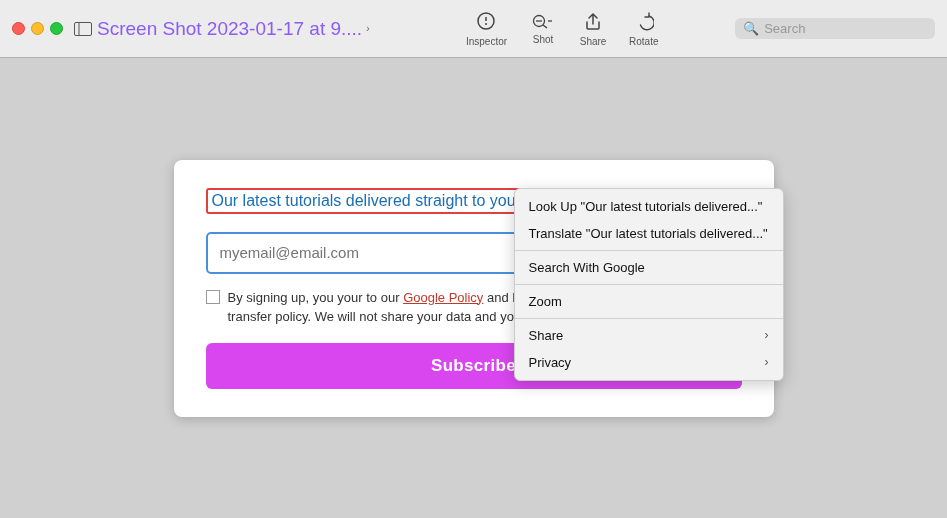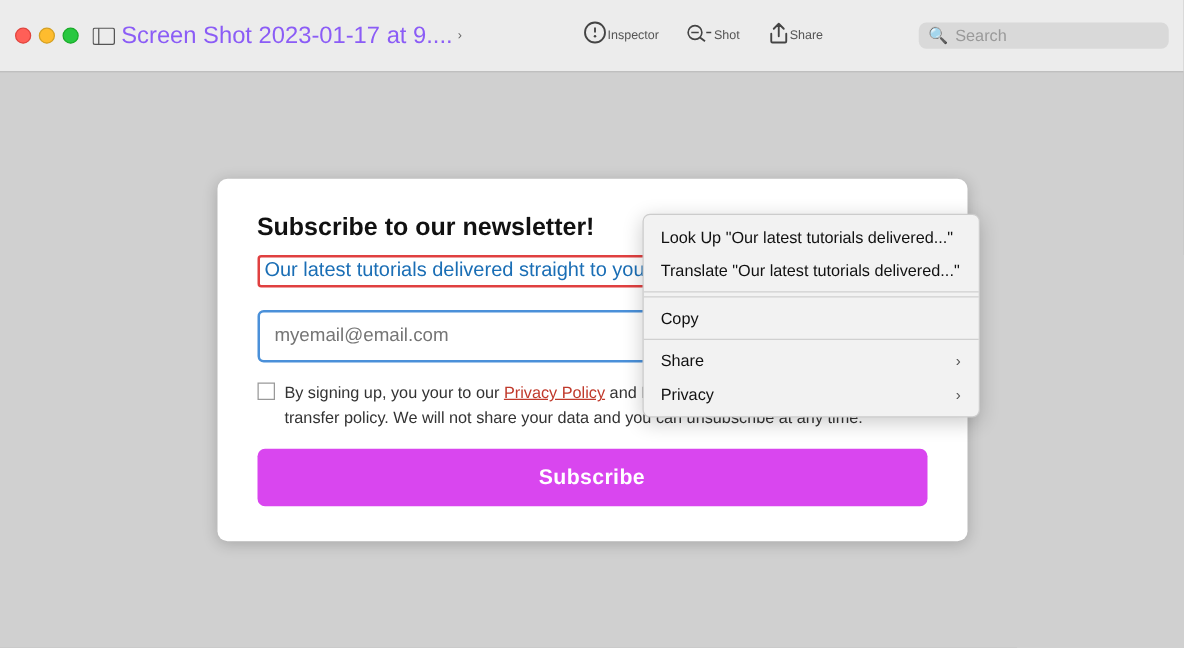--- a/index.html
+++ b/index.html
@@ -67,21 +67,21 @@
     .toolbar {
       display: flex;
       align-items: center;
       gap: 2px;
       flex: 1;
       justify-content: center;
     }
 
     .toolbar-item {
       display: flex;
-      flex-direction: row;
+      flex-direction: column;
       align-items: center;
       padding: 2px 10px;
       cursor: pointer;
       border-radius: 5px;
       min-width: 48px;
     }
 
     .toolbar-icon {
       font-size: 18px;
       color: #444;
@@ -301,62 +301,73 @@
       <div class="toolbar-icon">
         <svg width="18" height="20" viewBox="0 0 18 20" fill="none">
           <path d="M9 13V3M9 3L5 7M9 3L13 7" stroke="#444" stroke-width="1.5" stroke-linecap="round" stroke-linejoin="round"></path>
           <path d="M3 11v6a1 1 0 001 1h10a1 1 0 001-1v-6" stroke="#444" stroke-width="1.5" stroke-linecap="round"></path>
         </svg>
       </div>
       <span class="toolbar-label">Share</span>
     </div>
 
 
+    <div class="toolbar-item">
+      <div class="toolbar-icon">
+        <svg width="20" height="20" viewBox="0 0 20 20" fill="none">
+          <path d="M15 5a7 7 0 11-8.5 9" stroke="#444" stroke-width="1.4" stroke-linecap="round" fill="none"></path>
+          <path d="M15 2v4h-4" stroke="#444" stroke-width="1.4" stroke-linecap="round" stroke-linejoin="round" fill="none"></path>
+        </svg>
+      </div>
+      <span class="toolbar-label">Rotate</span>
+    </div>
 
   </div>
 
   <div class="search-bar">
     <span class="search-glass">🔍</span>
     <input type="text" placeholder="Search" style="">
   </div>
 </div>
 
 <div class="main-content">
   <div class="newsletter-card">
 
-    <div class="newsletter-title">Subscribe to our newsletter!</div>
     <div class="newsletter-subtitle">Our latest tutorials delivered straight to your inbox</div>
 
     <div class="email-input-wrapper">
       <input type="email" placeholder="myemail@email.com" style="">
     </div>
 
     <div class="policy-text">
       <span class="policy-checkbox"></span>
       <span>
         <span>By signing up, you your to our</span>
-        <a class="policy-link" href="#">Privacy Policy</a>
+        <a class="policy-link" href="#">Google Policy</a>
         <span>and European users agree to the data transfer policy. We will not share your data and you can unsubscribe at any time.</span>
       </span>
     </div>
 
     <button class="subscribe-btn">Subscribe</button>
 
     
     <div class="context-menu">
       <div class="context-menu-item">
         <span>Look Up "Our latest tutorials delivered..."</span>
       </div>
       <div class="context-menu-item">
         <span>Translate "Our latest tutorials delivered..."</span>
       </div>
       <div class="context-menu-divider"></div>
+      <div class="context-menu-item">
+        <span>Search With Google</span>
+      </div>
       <div class="context-menu-divider"></div>
       <div class="context-menu-item">
-        <span>Copy</span>
+        <span>Zoom</span>
       </div>
       <div class="context-menu-divider"></div>
       <div class="context-menu-item">
         <span>Share</span>
         <span class="context-menu-arrow">›</span>
       </div>
       <div class="context-menu-item">
         <span>Privacy</span>
         <span class="context-menu-arrow">›</span>
       </div>

